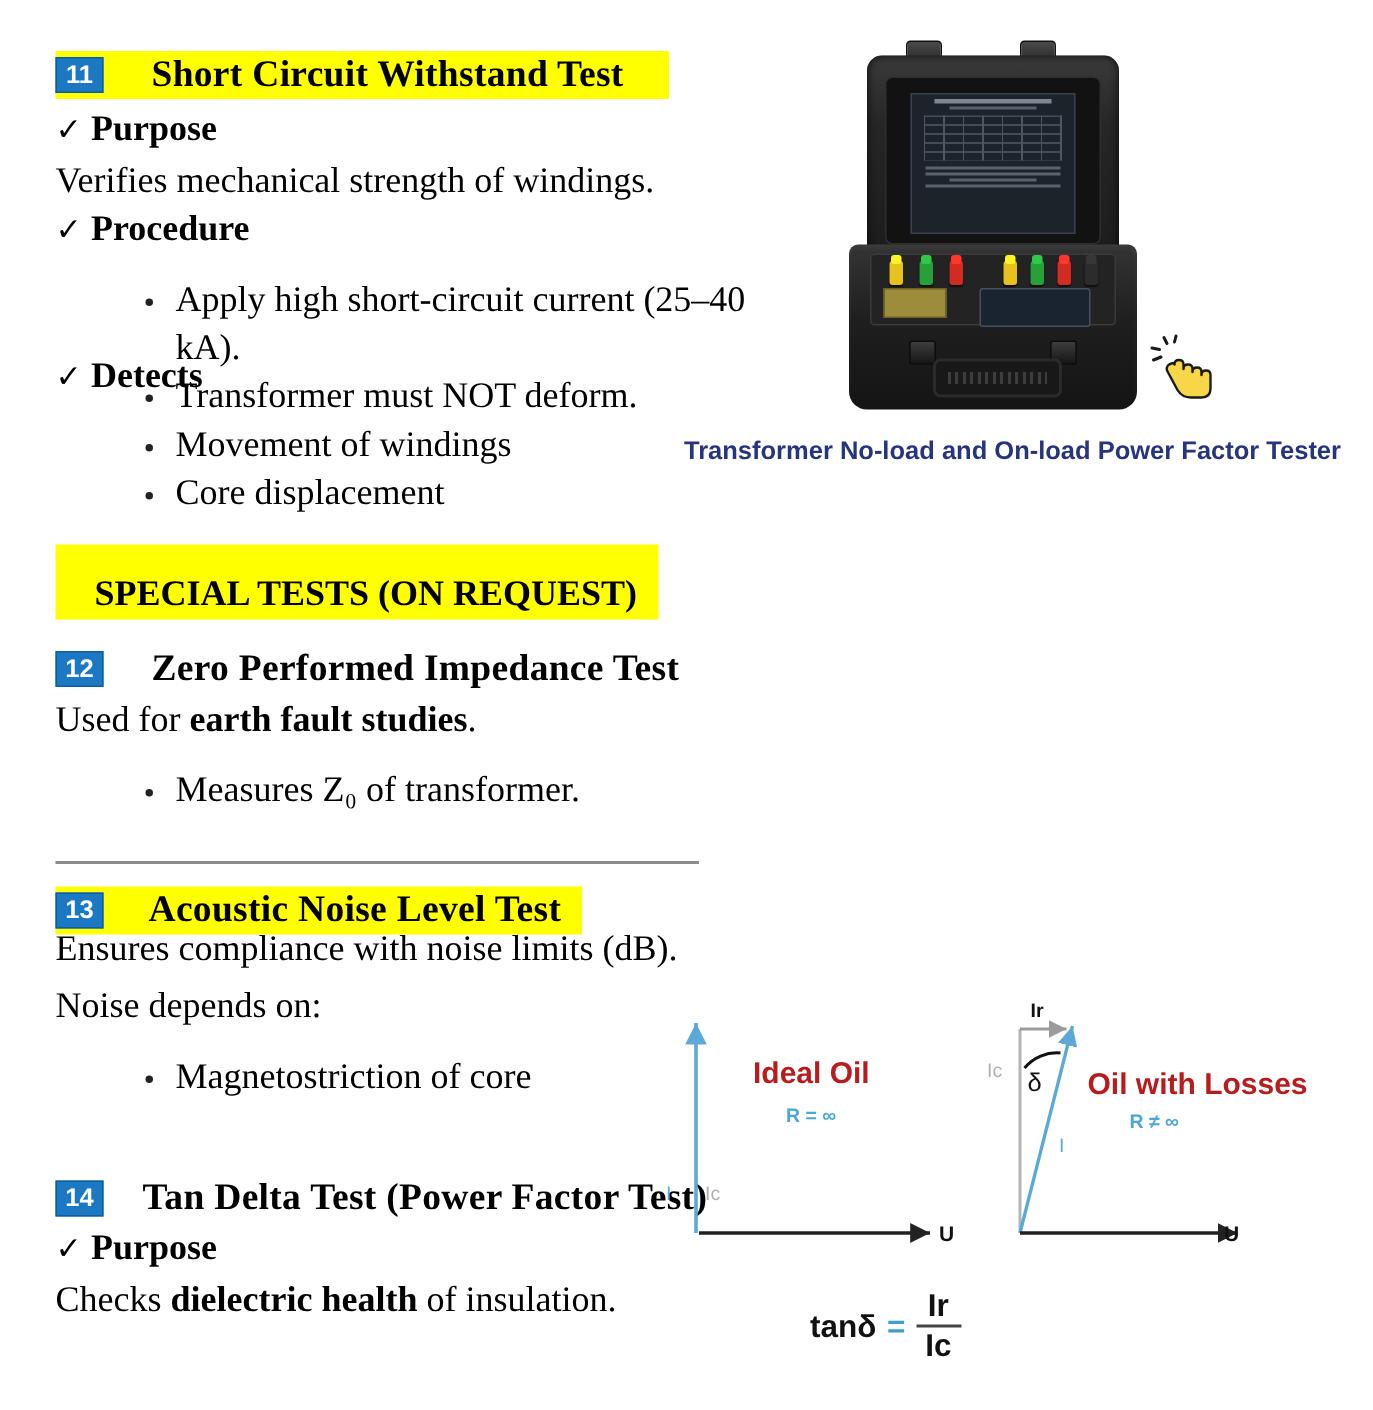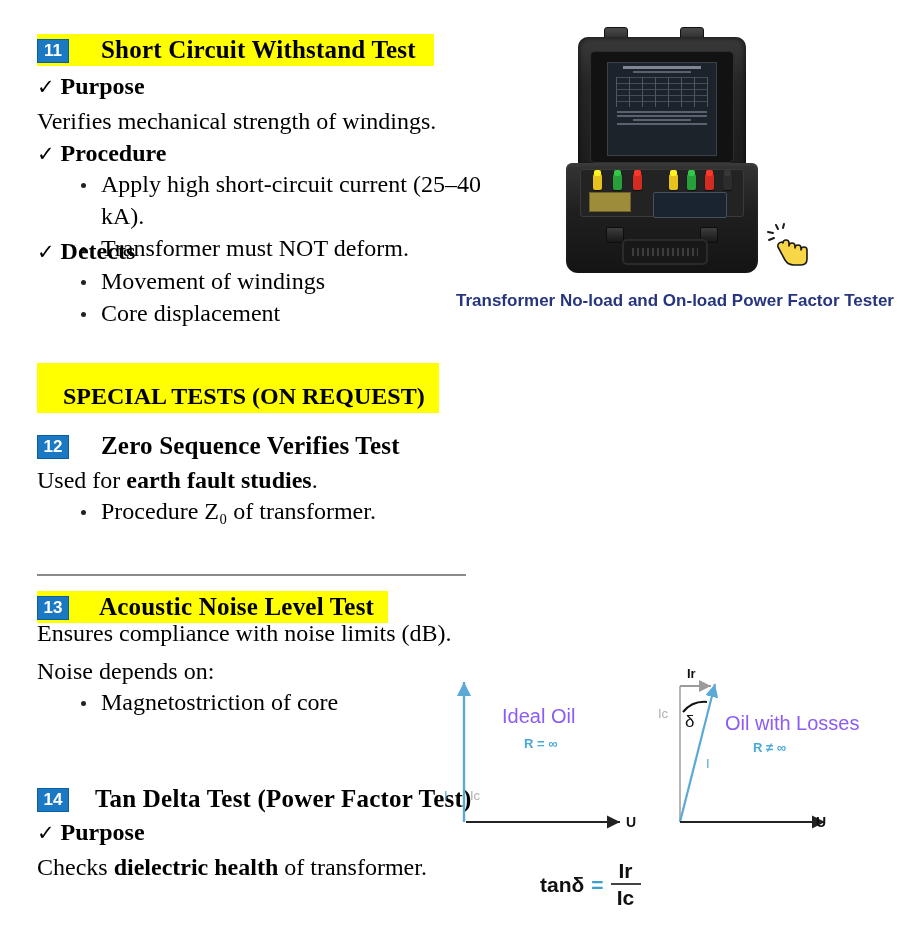--- a/index.html
+++ b/index.html
@@ -57,21 +57,21 @@
     line-height: 30px;
   }
 
   .check {
     font-weight: bold;
     font-size: 24px;
   }
   .check .mark { font-family: "DejaVu Sans", sans-serif; font-size: 21px; }
 
   ul.bullets {
-    margin: 0;
+    margin: 16px;
     padding: 0 0 0 42px;
     list-style: none;
   }
   ul.bullets li {
     font-size: 24px;
     line-height: 32px;
     position: relative;
     padding-left: 22px;
   }
   ul.bullets li::before {
@@ -213,22 +213,22 @@
     font-weight: bold;
     font-size: 17px;
     line-height: 25px;
   }
 
   
   .diagram { position: absolute; left: 440px; top: 660px; width: 470px; height: 275px; }
   .dtitle {
     position: absolute;
     font-family: "Liberation Sans", sans-serif;
-    font-weight: normal;
-    color: #8b5cf6;
+    font-weight: bold;
+    color: #b91c1c;
   }
   .dsub {
     position: absolute;
     font-family: "Liberation Sans", sans-serif;
     font-weight: bold;
     color: #4aa8d8;
     font-size: 13px;
   }
   .dlabel {
     position: absolute;
@@ -247,21 +247,21 @@
   .frac { display: inline-block; text-align: center; line-height: 1.05; }
   .frac .num { display: block; padding: 0 8px 1px 8px; border-bottom: 2px solid #444; }
   .frac .den { display: block; padding-top: 2px; }
 </style>
 </head>
 <body>
 
 <div class="page">
 
   <div class="abs" style="left:37px; top:34px;">
-    <span class="hl" style="padding-right:8px;">
+    <span class="hl" style="padding-right:20px;">
       <span class="badge">11</span>
       <span class="head-title" style="padding:0 10px 0 28px;">Short Circuit Withstand Test</span>
     </span>
   </div>
 
   <div class="abs check" style="left:37px; top:73px;">
     <span class="mark">✓</span>
     <span>Purpose</span>
   </div>
 
@@ -338,29 +338,29 @@
   <div class="caption">
     <div>Transformer No-load and On-load Power Factor Tester</div>
   </div>
 
   <div class="abs" style="left:37px; top:363px;">
     <span class="hl sec-title" style="padding:20px 14px 3px 26px;">SPECIAL TESTS (ON REQUEST)</span>
   </div>
 
   <div class="abs" style="left:37px; top:432px;">
     <span class="badge">12</span>
-    <span class="head-title" style="padding-left:28px;">Zero Sequence Verifies Test</span>
+    <span class="head-title" style="padding-left:28px;">Zero Performed Impedance Test</span>
   </div>
 
   <div class="abs body-line" style="left:37px; top:465px;">
     <span>Used for </span><b>earth fault studies</b><span>.</span>
   </div>
 
   <ul class="bullets abs" style="left:37px; top:495px; width:520px;">
-    <li>Procedure Z₀ of transformer.</li>
+    <li>Measures Z₀ of transformer.</li>
   </ul>
 
   <div class="rule" style="left:37px; top:574px; width:429px;"></div>
 
   <div class="abs" style="left:37px; top:591px;">
     <span class="hl" style="padding-right:6px;">
       <span class="badge">13</span>
       <span class="head-title" style="padding:0 8px 0 26px;text-align:right;">Acoustic Noise Level Test</span>
     </span>
   </div>
@@ -376,21 +376,21 @@
     <span class="badge">14</span>
     <span class="head-title" style="padding-left:22px;">Tan Delta Test (Power Factor Test)</span>
   </div>
 
   <div class="abs check" style="left:37px; top:819px;">
     <span class="mark">✓</span>
     <span>Purpose</span>
   </div>
 
   <div class="abs body-line" style="left:37px; top:852px;">
-    <span>Checks </span><b>dielectric health</b><span> of transformer.</span>
+    <span>Checks </span><b>dielectric health</b><span> of insulation.</span>
   </div>
 
   <div class="diagram">
 
     <svg width="230" height="180" style="position:absolute; left:0; top:0;">
       <defs>
         <marker id="arrB" markerWidth="8" markerHeight="8" refX="6" refY="3" orient="auto">
           <path d="M0,0 L6,3 L0,6 z" fill="#5aa9d6"></path>
         </marker>
         <marker id="arrK" markerWidth="8" markerHeight="8" refX="6" refY="3" orient="auto">

